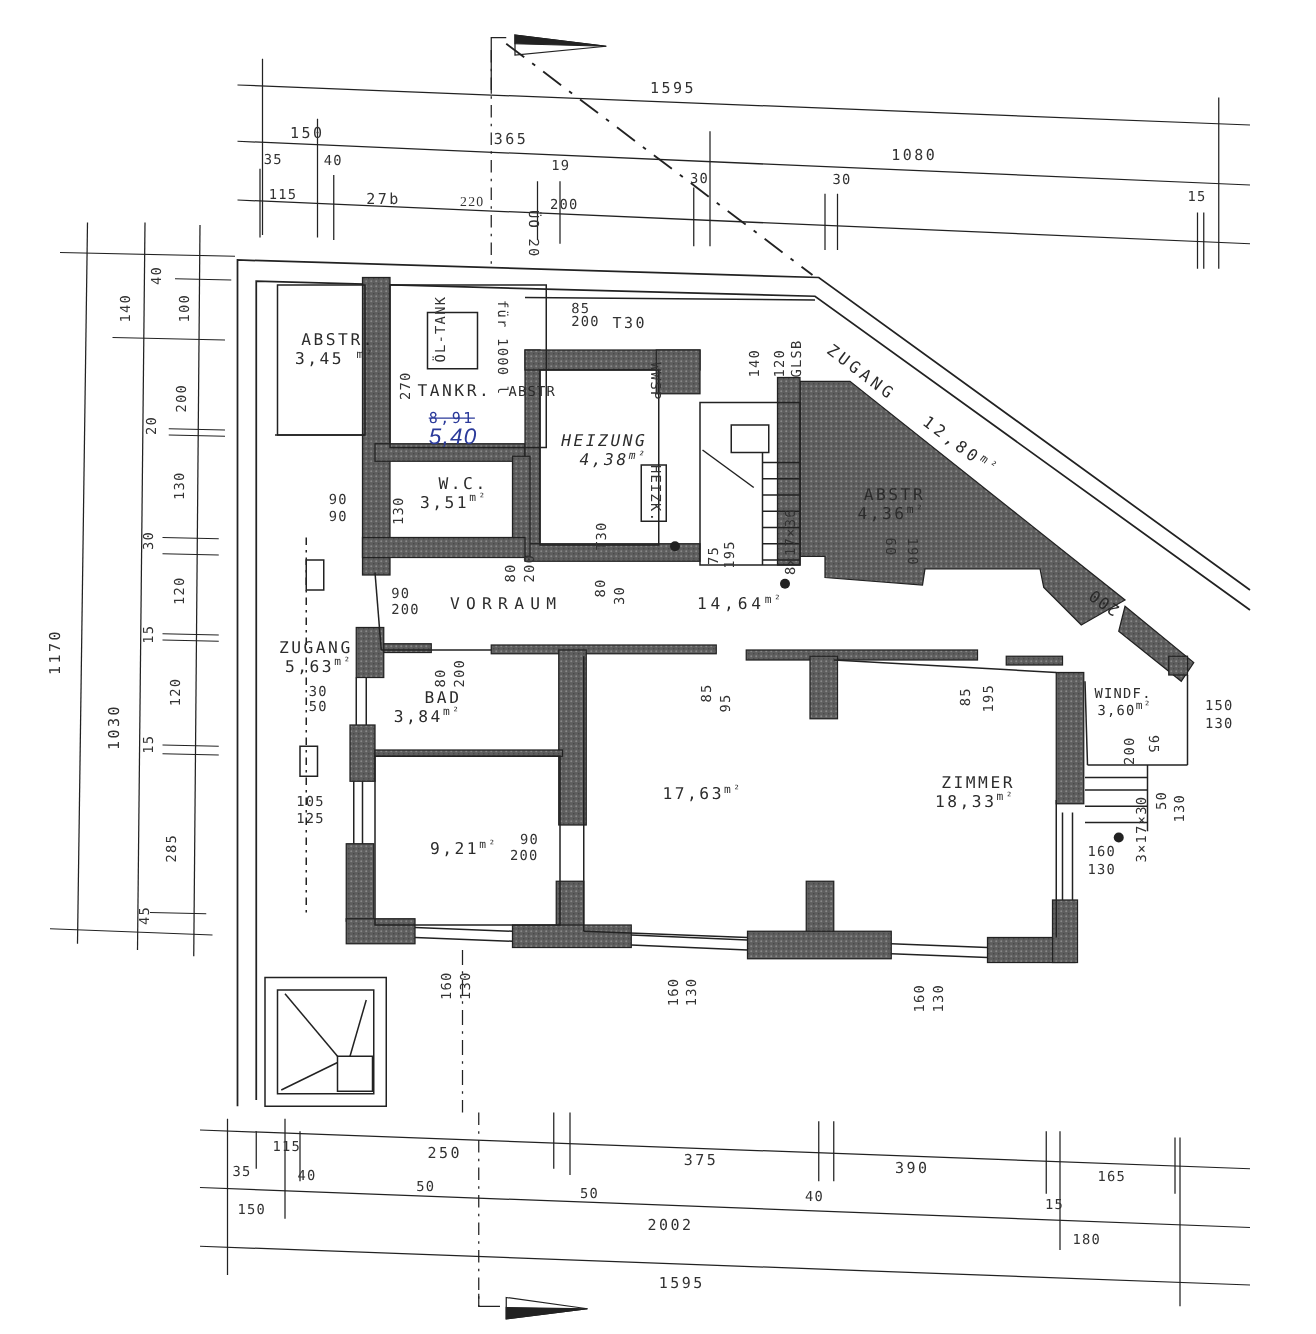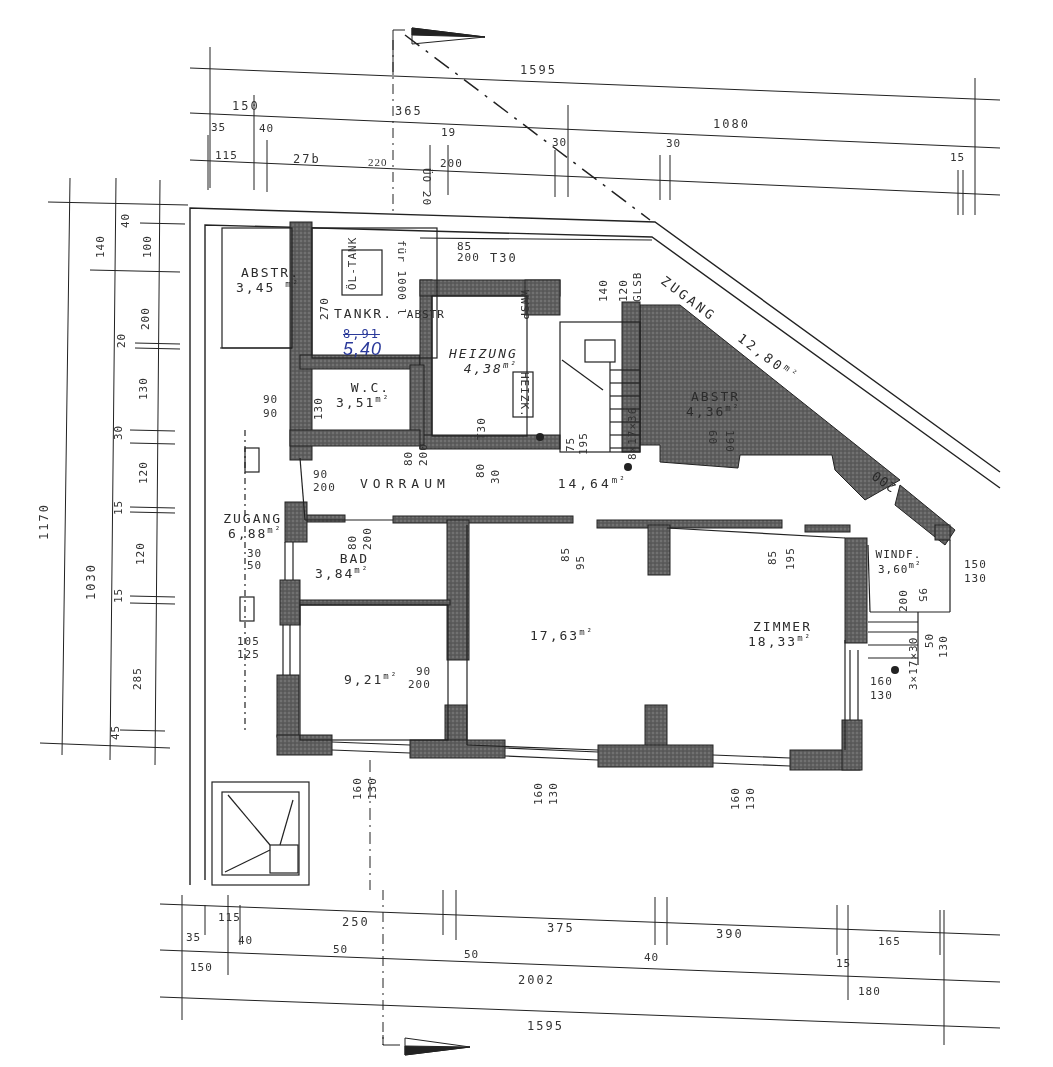--- a/index.html
+++ b/index.html
@@ -359,21 +359,21 @@
   <div style="padding-left:10px;"><span>4,36</span><sup>m²</sup></div>
 </div>
 
 <div class="diag" style="left:668px;top:272px;transform:rotate(37deg);">
   <span>ZUGANG</span>
   <span style="margin-left:20px;">12,80</span><sup>m²</sup>
 </div>
 
 <div class="room" style="left:220px;top:512px;">
   <div>ZUGANG</div>
-  <div style="padding-left:8px;"><span>6,88</span><sup>m²</sup></div>
+  <div style="padding-left:8px;"><span>5,63</span><sup>m²</sup></div>
 </div>
 <div class="lbl sm" style="left:247px;top:548px;line-height:1.1;">
   <div>30</div>
   <div>50</div>
 </div>
 <div class="lbl sm" style="left:237px;top:635px;line-height:1.2;">
   <div>105</div>
   <div>125</div>
 </div>
 

